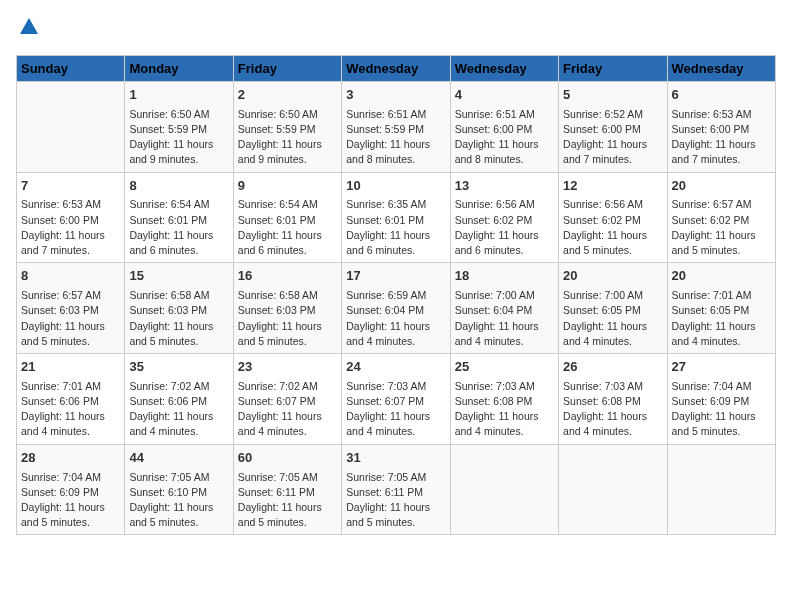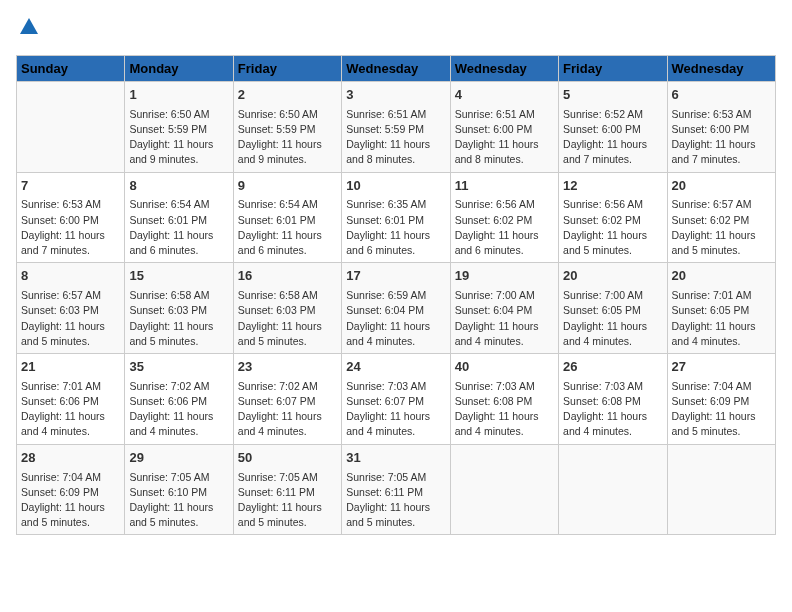--- a/index.html
+++ b/index.html
@@ -181,21 +181,21 @@
           <div>and 6 minutes.</div>
         </td>
         <td>
           <span class="day-num">10</span>
           <div>Sunrise: 6:35 AM</div>
           <div>Sunset: 6:01 PM</div>
           <div>Daylight: 11 hours</div>
           <div>and 6 minutes.</div>
         </td>
         <td>
-          <span class="day-num">11</span>
+          <span class="day-num">13</span>
           <div>Sunrise: 6:56 AM</div>
           <div>Sunset: 6:02 PM</div>
           <div>Daylight: 11 hours</div>
           <div>and 6 minutes.</div>
         </td>
         <td>
           <span class="day-num">12</span>
           <div>Sunrise: 6:56 AM</div>
           <div>Sunset: 6:02 PM</div>
           <div>Daylight: 11 hours</div>
@@ -232,21 +232,21 @@
           <div>and 5 minutes.</div>
         </td>
         <td>
           <span class="day-num">17</span>
           <div>Sunrise: 6:59 AM</div>
           <div>Sunset: 6:04 PM</div>
           <div>Daylight: 11 hours</div>
           <div>and 4 minutes.</div>
         </td>
         <td>
-          <span class="day-num">19</span>
+          <span class="day-num">18</span>
           <div>Sunrise: 7:00 AM</div>
           <div>Sunset: 6:04 PM</div>
           <div>Daylight: 11 hours</div>
           <div>and 4 minutes.</div>
         </td>
         <td>
           <span class="day-num">20</span>
           <div>Sunrise: 7:00 AM</div>
           <div>Sunset: 6:05 PM</div>
           <div>Daylight: 11 hours</div>
@@ -283,21 +283,21 @@
           <div>and 4 minutes.</div>
         </td>
         <td>
           <span class="day-num">24</span>
           <div>Sunrise: 7:03 AM</div>
           <div>Sunset: 6:07 PM</div>
           <div>Daylight: 11 hours</div>
           <div>and 4 minutes.</div>
         </td>
         <td>
-          <span class="day-num">40</span>
+          <span class="day-num">25</span>
           <div>Sunrise: 7:03 AM</div>
           <div>Sunset: 6:08 PM</div>
           <div>Daylight: 11 hours</div>
           <div>and 4 minutes.</div>
         </td>
         <td>
           <span class="day-num">26</span>
           <div>Sunrise: 7:03 AM</div>
           <div>Sunset: 6:08 PM</div>
           <div>Daylight: 11 hours</div>
@@ -313,28 +313,28 @@
       </tr>
       <tr>
         <td>
           <span class="day-num">28</span>
           <div>Sunrise: 7:04 AM</div>
           <div>Sunset: 6:09 PM</div>
           <div>Daylight: 11 hours</div>
           <div>and 5 minutes.</div>
         </td>
         <td>
-          <span class="day-num">29</span>
+          <span class="day-num">44</span>
           <div>Sunrise: 7:05 AM</div>
           <div>Sunset: 6:10 PM</div>
           <div>Daylight: 11 hours</div>
           <div>and 5 minutes.</div>
         </td>
         <td>
-          <span class="day-num">50</span>
+          <span class="day-num">60</span>
           <div>Sunrise: 7:05 AM</div>
           <div>Sunset: 6:11 PM</div>
           <div>Daylight: 11 hours</div>
           <div>and 5 minutes.</div>
         </td>
         <td>
           <span class="day-num">31</span>
           <div>Sunrise: 7:05 AM</div>
           <div>Sunset: 6:11 PM</div>
           <div>Daylight: 11 hours</div>

